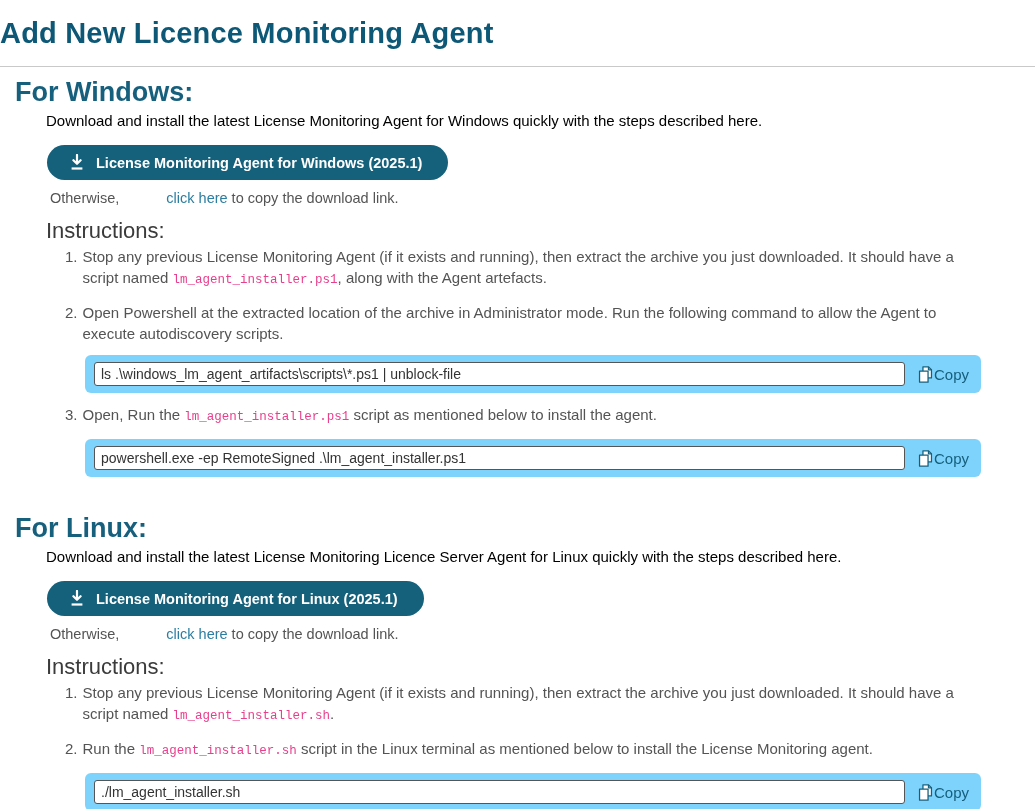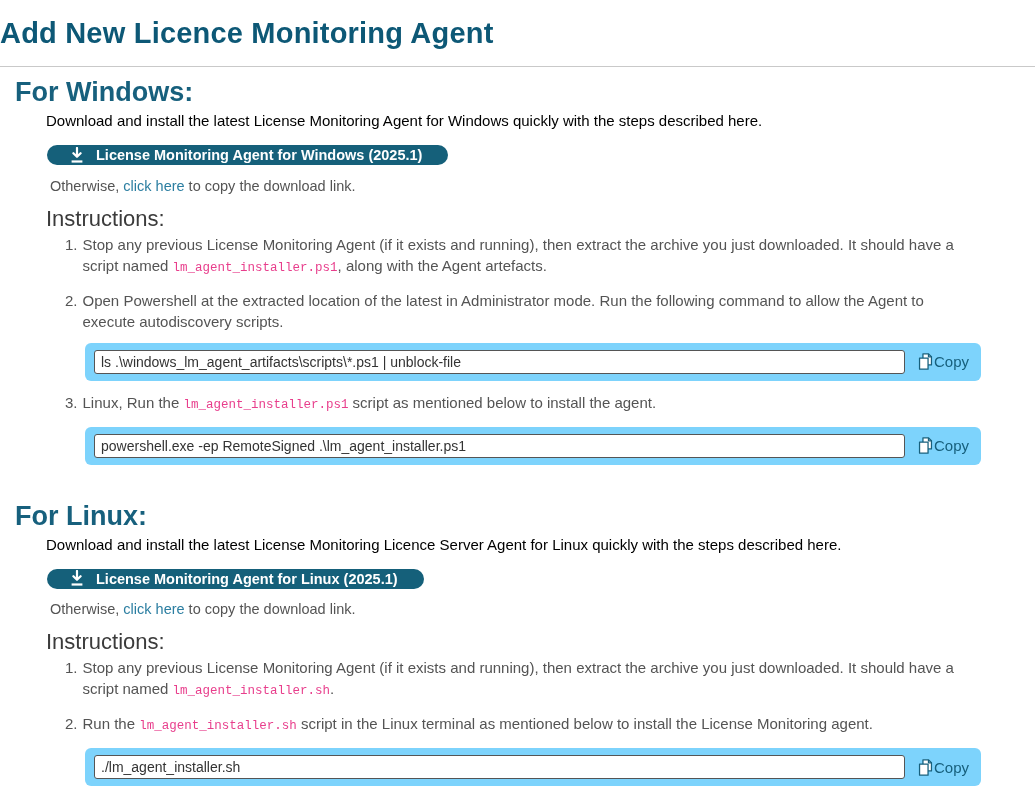--- a/index.html
+++ b/index.html
@@ -41,36 +41,37 @@
   }
   .dl-btn {
     margin: 15px 0 0 47px;
     display: inline-flex;
     align-items: center;
     gap: 11px;
     background: #15607a;
     color: #ffffff;
     border: none;
     border-radius: 18px;
-    height: 20px;
+    height: 35px;
     padding: 0 26px 0 22px;
     font-family: "Liberation Sans", sans-serif;
     font-size: 14.5px;
     font-weight: 700;
     cursor: pointer;
   }
   .otherwise {
     margin: 9px 0 0 50px;
     font-size: 14.5px;
     line-height: 19px;
   }
   .otherwise a {
     color: #2b7ea1;
     text-decoration: none;
     cursor: pointer;
+    margin-left: 43px;
   }
   .instructions-heading {
     font-size: 22px;
     font-weight: 400;
     color: #3b3b3b;
     margin: 10px 0 0 46px;
     line-height: 26px;
   }
   .steps { margin-top: 2px; }
   .step {
@@ -153,40 +154,40 @@
 
   <div class="steps">
 
     <div class="step">
       <span class="step-num">1.</span>
       <div class="step-text"><span>Stop any previous License Monitoring Agent (if it exists and running), then extract the archive you just downloaded. It should have a script named </span><code>lm_agent_installer.ps1</code><span>, along with the Agent artefacts.</span></div>
     </div>
 
     <div class="step">
       <span class="step-num">2.</span>
-      <div class="step-text"><span>Open Powershell at the extracted location of the latest in Administrator mode. Run the following command to allow the Agent to execute autodiscovery scripts.</span></div>
+      <div class="step-text"><span>Open Powershell at the extracted location of the archive in Administrator mode. Run the following command to allow the Agent to execute autodiscovery scripts.</span></div>
     </div>
 
     <div class="codebox">
       <input type="text" value="ls .\windows_lm_agent_artifacts\scripts\*.ps1 | unblock-file" style="">
       <button class="copy-btn">
         <span style="display:inline-flex;">
           <svg width="17" height="19" viewBox="0 0 20 22" fill="none">
               <path d="M7 2h6.5L17 5.5V15H7z" fill="#ffffff" stroke="#17607d" stroke-width="1.5" stroke-linejoin="round"></path>
               <path d="M13.5 2v3.5H17" fill="none" stroke="#17607d" stroke-width="1.5" stroke-linejoin="round"></path>
               <path d="M3 7h10v13H3z" fill="#ffffff" stroke="#17607d" stroke-width="1.5" stroke-linejoin="round"></path>
             </svg>
         </span>
         <span>Copy</span>
       </button>
     </div>
 
     <div class="step mt">
       <span class="step-num">3.</span>
-      <div class="step-text"><span>Linux, Run the </span><code>lm_agent_installer.ps1</code><span> script as mentioned below to install the agent.</span></div>
+      <div class="step-text"><span>Open, Run the </span><code>lm_agent_installer.ps1</code><span> script as mentioned below to install the agent.</span></div>
     </div>
 
     <div class="codebox">
       <input type="text" value="powershell.exe -ep RemoteSigned .\lm_agent_installer.ps1" style="">
       <button class="copy-btn">
         <span style="display:inline-flex;">
           <svg width="17" height="19" viewBox="0 0 20 22" fill="none">
               <path d="M7 2h6.5L17 5.5V15H7z" fill="#ffffff" stroke="#17607d" stroke-width="1.5" stroke-linejoin="round"></path>
               <path d="M13.5 2v3.5H17" fill="none" stroke="#17607d" stroke-width="1.5" stroke-linejoin="round"></path>
               <path d="M3 7h10v13H3z" fill="#ffffff" stroke="#17607d" stroke-width="1.5" stroke-linejoin="round"></path>

